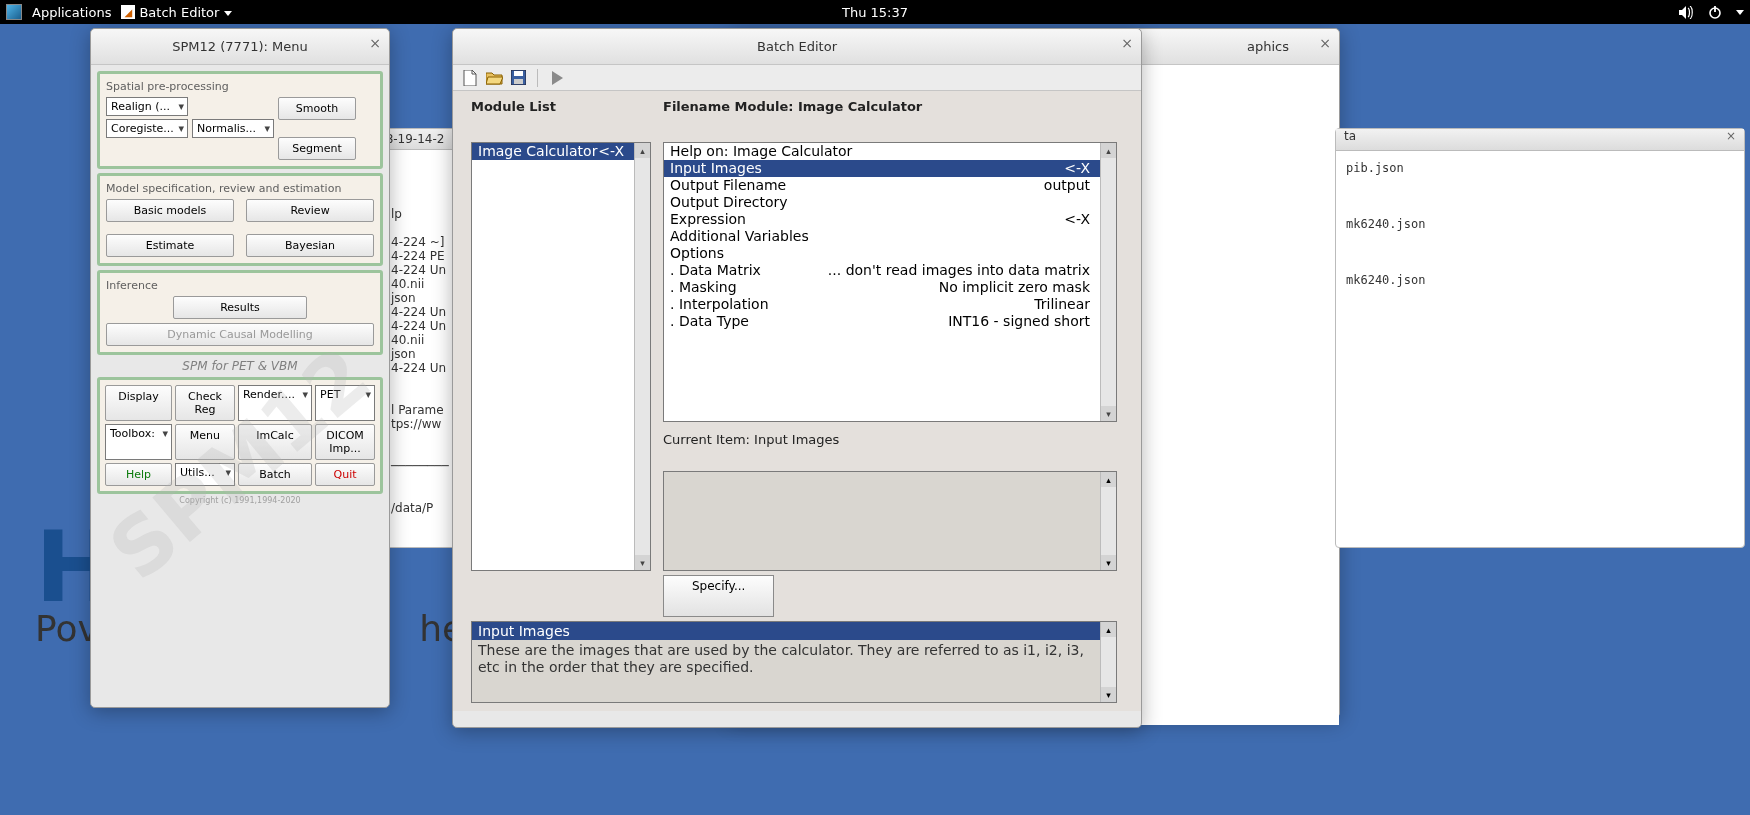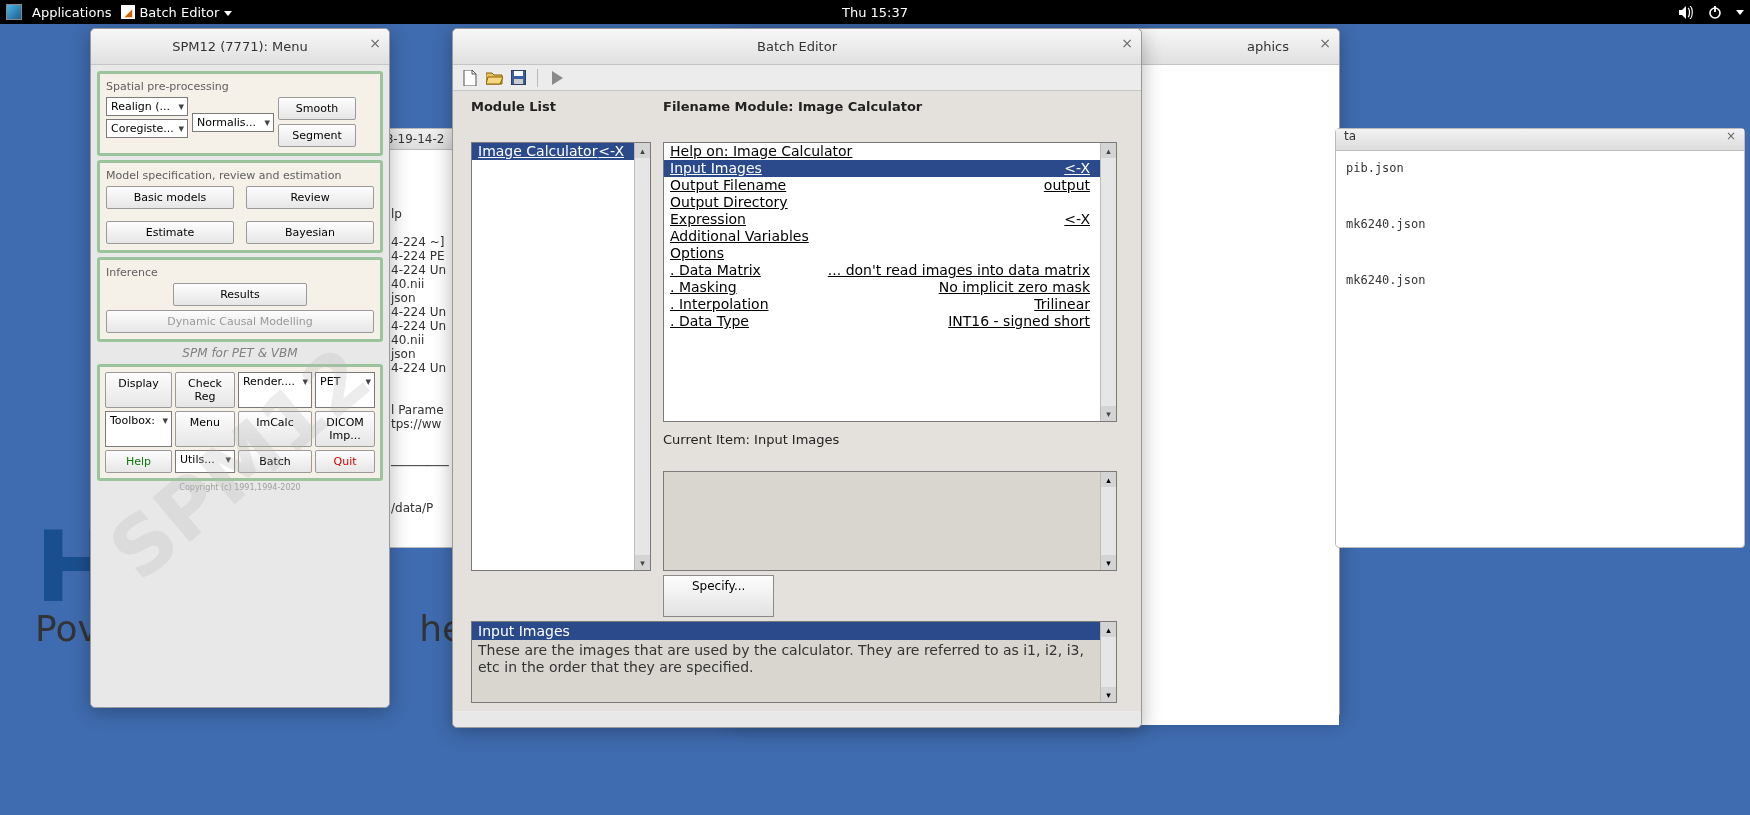--- a/index.html
+++ b/index.html
@@ -61,21 +61,21 @@
 .tb-icon { width:18px; height:18px; display:flex; align-items:center; justify-content:center; cursor:pointer; }
 .tb-sep { width:1px; height:18px; background:#bbb; margin:0 4px; }
 .play-tri { width:0; height:0; border-top:7px solid transparent; border-bottom:7px solid transparent; border-left:11px solid #8a8a8a; }
 
 #batch-window .grid { display:grid; grid-template-columns: 180px 1fr; grid-template-rows: auto 280px auto 100px auto auto; gap:4px 12px; padding:4px 24px 8px 18px; background:#e4e0dc; height:calc(100% - 78px); }
 .col-head { font-size:13px; font-weight:bold; color:#222; padding:4px 0; }
 .listbox { background:#fff; border:1px solid #7a7a7a; font-size:14px; overflow:hidden; position:relative;}
 .listbox .sbar{position:absolute; right:0; top:0; bottom:0; width:16px; background:#e6e6e6; border-left:1px solid #bbb;}
 .listbox .sbar .up,.listbox .sbar .dn{height:15px; background:#d4d4d4; display:flex; align-items:center; justify-content:center; font-size:9px; color:#444;}
 .listbox .sbar .dn{position:absolute; bottom:0; left:0; right:0;}
-.listbox .row { padding:0 6px; line-height:17px; display:flex; white-space:nowrap;text-decoration:underline;}
+.listbox .row { padding:0 6px; line-height:17px; display:flex; white-space:nowrap;}
 .listbox .row.sel { background:#2b4a8b; color:#fff; }
 .listbox .row .r { margin-left:auto; padding-right:20px;}
 .item-head { font-size:13px; font-weight:normal; color:#222; padding-top:6px;}
 .valbox { background:#d9d6d0; border:1px solid #7a7a7a; position:relative;}
 .valbox .sbar{position:absolute; right:0; top:0; bottom:0; width:16px; background:#e6e6e6; border-left:1px solid #bbb;}
 .valbox .sbar .up,.valbox .sbar .dn{height:15px; background:#d4d4d4; display:flex; align-items:center; justify-content:center; font-size:9px;}
 .valbox .sbar .dn{position:absolute; bottom:0; left:0; right:0;}
 .specify-row{display:flex;}
 .specify-btn{background:linear-gradient(#fdfdfd,#e2e2e2); border:1px solid #8a8a8a; padding:3px 28px; font-size:12px; cursor:pointer;}
 .helpbox{ grid-column:1 / span 2; background:#d9d6d0; border:1px solid #7a7a7a; font-size:14px; position:relative; padding-bottom:4px;}
@@ -181,21 +181,21 @@
     <div class="spm-group">
       <div class="heading">Spatial pre-processing</div>
       <div style="display:flex; gap:4px;">
         <div style="display:flex; flex-direction:column; gap:3px; width:82px;">
           <div class="spm-sel">Realign (...</div>
           <div class="spm-sel">Coregiste...</div>
         </div>
         <div style="display:flex; align-items:center; width:82px;">
           <div class="spm-sel" style="width:100%;">Normalis...</div>
         </div>
-        <div style="display:flex; flex-direction:column; gap:4px; width:78px;">
+        <div style="display:flex; flex-direction:column; gap:17px; width:78px;">
           <div class="spm-btn">Smooth</div>
           <div class="spm-btn">Segment</div>
         </div>
       </div>
     </div>
     <div class="spm-group">
       <div class="heading">Model specification, review and estimation</div>
       <div style="display:grid; grid-template-columns:1fr 1fr; gap:12px;">
         <div class="spm-btn">Basic models</div>
         <div class="spm-btn">Review</div>

